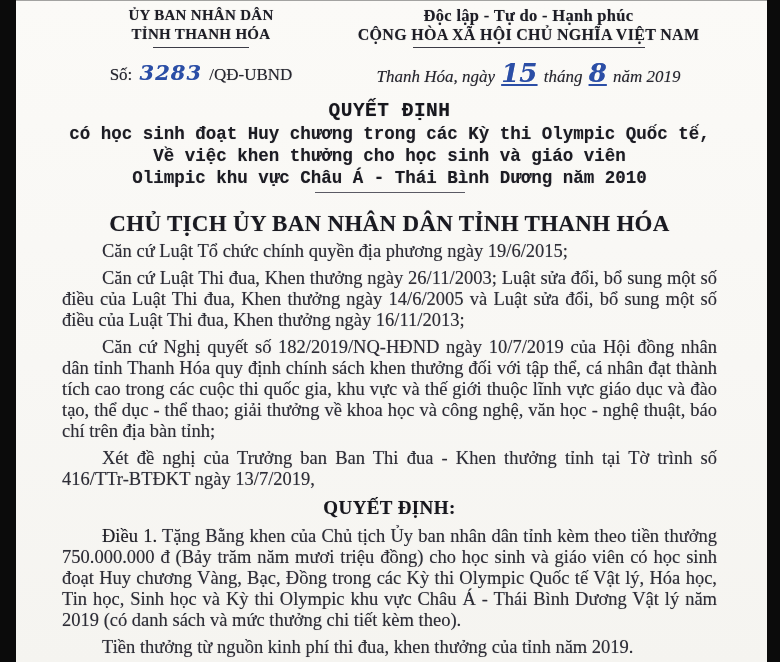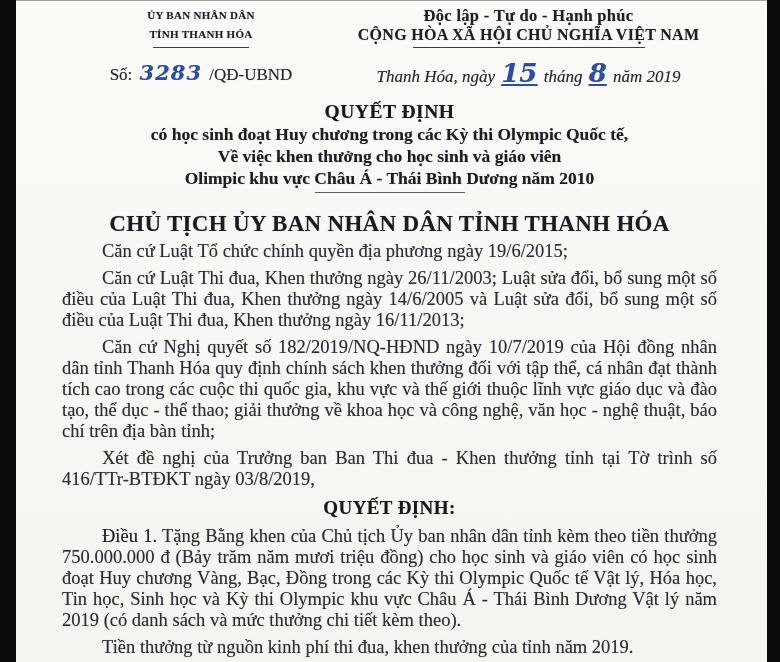--- a/index.html
+++ b/index.html
@@ -21,21 +21,21 @@
     color: #2d2d36;
     text-shadow: 0 0 0.8px rgba(45,45,56,0.45);
   }
 
   
   .hdr { display: flex; align-items: flex-start; }
   .hdr-left { width: 278px; text-align: center; }
   .hdr-right { flex: 1; text-align: center; }
   .hdr-org {
     font-weight: 700;
-    font-size: 11px;
+    font-size: 15px;
     line-height: 19px;
     color: #1e1e26;
     letter-spacing: 0.3px;
   }
   .hdr-right .hdr-org { font-size: 16px; }
   .rule {
     border: 0;
     border-top: 1.6px solid #3c3c46;
     margin: 3px auto 0;
   }
@@ -58,21 +58,21 @@
   .date-line {
     margin-top: 10px;
     font-style: italic;
     font-size: 17px;
     color: #26262e;
     white-space: nowrap;
   }
   .date-line .handwriting { font-size: 26px; padding: 0 2px; text-decoration: underline; }
 
   
-  .title-block { margin-top: 12px; text-align: center; }
+  .title-block { margin-top: 12px; text-align: center; font-family: Liberation Mono, monospace; }
   .title-main {
     font-weight: 700;
     font-size: 19.5px;
     line-height: 23px;
     color: #17171d;
     letter-spacing: 0.5px;
   }
   .title-sub {
     font-weight: 700;
     font-size: 17.5px;
@@ -150,21 +150,21 @@
       <div class="title-sub">Olimpic khu vực Châu Á - Thái Bình Dương năm 2010</div>
       <hr class="rule rule-title">
     </div>
 
     <div class="authority">CHỦ TỊCH ỦY BAN NHÂN DÂN TỈNH THANH HÓA</div>
 
     <div class="body-text">
       <p class="para">Căn cứ Luật Tổ chức chính quyền địa phương ngày 19/6/2015;</p>
       <p class="para">Căn cứ Luật Thi đua, Khen thưởng ngày 26/11/2003; Luật sửa đổi, bổ sung một số điều của Luật Thi đua, Khen thưởng ngày 14/6/2005 và Luật sửa đổi, bổ sung một số điều của Luật Thi đua, Khen thưởng ngày 16/11/2013;</p>
       <p class="para">Căn cứ Nghị quyết số 182/2019/NQ-HĐND ngày 10/7/2019 của Hội đồng nhân dân tỉnh Thanh Hóa quy định chính sách khen thưởng đối với tập thể, cá nhân đạt thành tích cao trong các cuộc thi quốc gia, khu vực và thế giới thuộc lĩnh vực giáo dục và đào tạo, thể dục - thể thao; giải thưởng về khoa học và công nghệ, văn học - nghệ thuật, báo chí trên địa bàn tỉnh;</p>
-      <p class="para">Xét đề nghị của Trưởng ban Ban Thi đua - Khen thưởng tỉnh tại Tờ trình số 416/TTr-BTĐKT ngày 03/8/2019,</p>
+      <p class="para">Xét đề nghị của Trưởng ban Ban Thi đua - Khen thưởng tỉnh tại Tờ trình số 416/TTr-BTĐKT ngày 13/7/2019,</p>
 
       <div class="decision-heading">QUYẾT ĐỊNH:</div>
 
       <p class="para">
         <span class="bold-lead">Điều 1.</span><span>Tặng Bằng khen của Chủ tịch Ủy ban nhân dân tỉnh kèm theo tiền thưởng 750.000.000 đ (Bảy trăm năm mươi triệu đồng) cho học sinh và giáo viên có học sinh đoạt Huy chương Vàng, Bạc, Đồng trong các Kỳ thi Olympic Quốc tế Vật lý, Hóa học, Tin học, Sinh học và Kỳ thi Olympic khu vực Châu Á - Thái Bình Dương Vật lý năm 2019 (có danh sách và mức thưởng chi tiết kèm theo).</span>
       </p>
       <p class="para">Tiền thưởng từ nguồn kinh phí thi đua, khen thưởng của tỉnh năm 2019.</p>
 
     </div>
 

